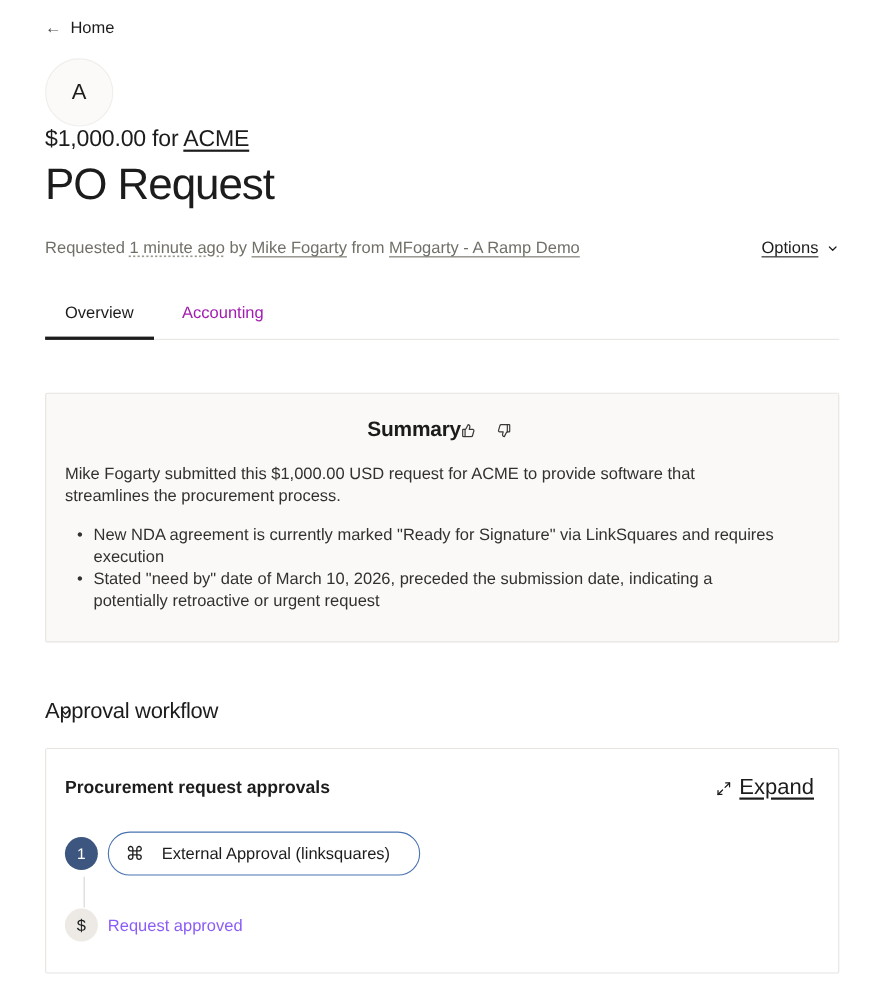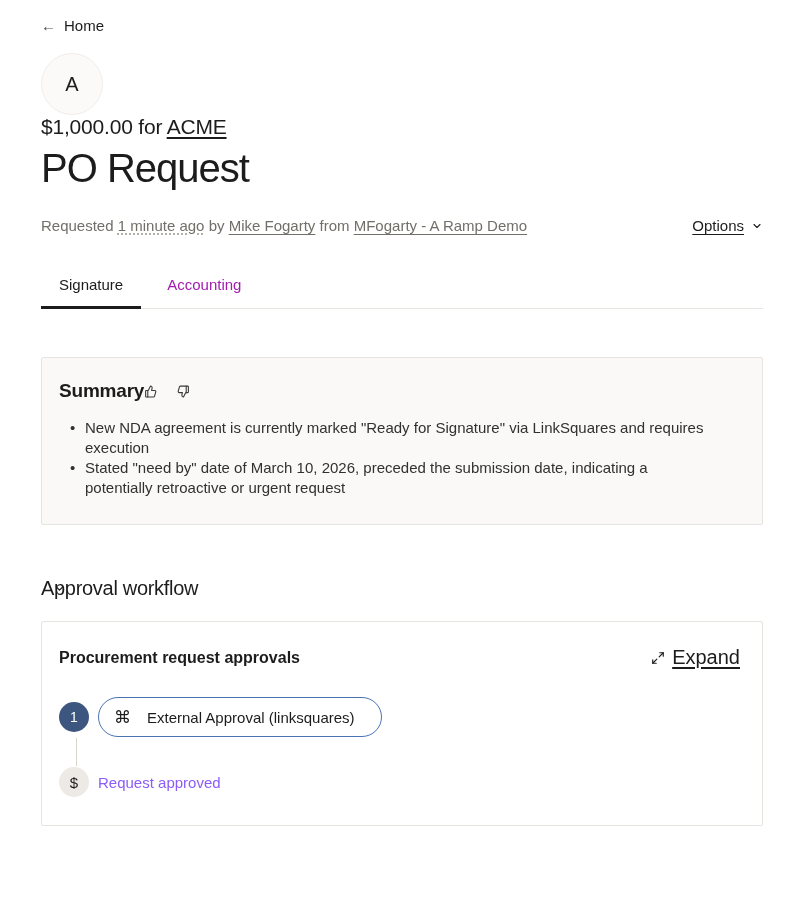--- a/index.html
+++ b/index.html
@@ -58,21 +58,21 @@
     content: ""; position: absolute; left: 0; right: 0; bottom: -1px;
     height: 3px; background: #1c1c1c;
   }
 
   
   .summary-card {
     margin-top: 48px;
     background: #faf9f7; border: 1px solid #e7e4df; border-radius: 2px;
     padding: 22px 22px 26px 17px;
   }
-  .summary-head { display: flex; justify-content: flex-start; align-items: center; }
+  .summary-head { display: flex; justify-content: center; align-items: center; }
   .summary-title { font-size: 19px; font-weight: 700; letter-spacing: -0.2px; }
   .feedback { display: flex; gap: 20px; align-items: center; }
   .icon-btn { background: none; border: none; cursor: pointer; padding: 0; color: #3a3935; display: flex; }
   .icon-btn svg { width: 13px; height: 13px; }
 
   .summary-body { margin-top: 19px; font-size: 15px; line-height: 20px; color: #33312e; max-width: 650px; }
   .summary-bullets { margin-top: 16px; list-style: none; }
   .summary-bullets li {
     position: relative; padding-left: 26px; font-size: 15px; line-height: 20px;
     color: #33312e; max-width: 660px;
@@ -167,21 +167,21 @@
       <span class="options-label">Options</span>
       <span style="display:flex;">
         <svg width="12" height="12" viewBox="0 0 24 24" fill="none" stroke="#1c1c1c" stroke-width="2.2" stroke-linecap="round" stroke-linejoin="round">
             <polyline points="6 9 12 15 18 9"></polyline>
           </svg>
       </span>
     </button>
   </div>
 
   <div class="tabs">
-    <div class="tab active">Signature</div>
+    <div class="tab active">Overview</div>
     <div class="tab">Accounting</div>
   </div>
 
   <section class="summary-card">
     <div class="summary-head">
       <h2 class="summary-title">Summary</h2>
       <div class="feedback">
         <button class="icon-btn" aria-label="helpful">
           <svg viewBox="0 0 24 24" fill="none" stroke="currentColor" stroke-width="2" stroke-linecap="round" stroke-linejoin="round">
               <path d="M7 10v12"></path>
@@ -189,20 +189,21 @@
             </svg>
         </button>
         <button class="icon-btn" aria-label="not helpful">
           <svg viewBox="0 0 24 24" fill="none" stroke="currentColor" stroke-width="2" stroke-linecap="round" stroke-linejoin="round" style="transform:rotate(180deg)">
               <path d="M7 10v12"></path>
               <path d="M15 5.88 14 10h5.83a2 2 0 0 1 1.92 2.56l-2.33 8A2 2 0 0 1 17.5 22H4a1 1 0 0 1-1-1v-10a1 1 0 0 1 1-1h2.76a2 2 0 0 0 1.79-1.11L12 2a3.13 3.13 0 0 1 3 3.88Z"></path>
             </svg>
         </button>
       </div>
     </div>
+    <p class="summary-body">Mike Fogarty submitted this $1,000.00 USD request for ACME to provide software that streamlines the procurement process.</p>
     <ul class="summary-bullets">
       <li>New NDA agreement is currently marked "Ready for Signature" via LinkSquares and requires execution</li>
       <li>Stated "need by" date of March 10, 2026, preceded the submission date, indicating a potentially retroactive or urgent request</li>
     </ul>
   </section>
 
   <div class="section-header">
     <button class="collapse-toggle" aria-label="collapse section">
       <svg viewBox="0 0 24 24" fill="none" stroke="#1c1c1c" stroke-width="2.4" stroke-linecap="round" stroke-linejoin="round">
           <polyline points="6 9 12 15 18 9"></polyline>

